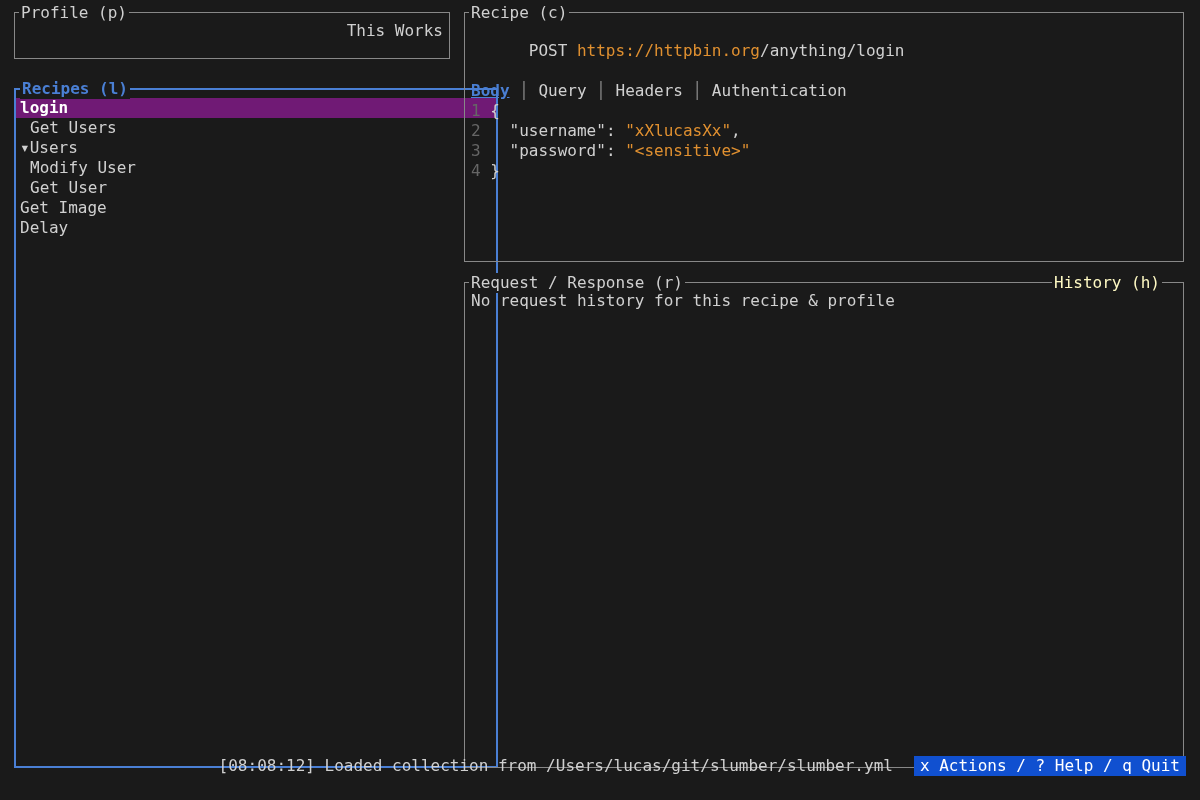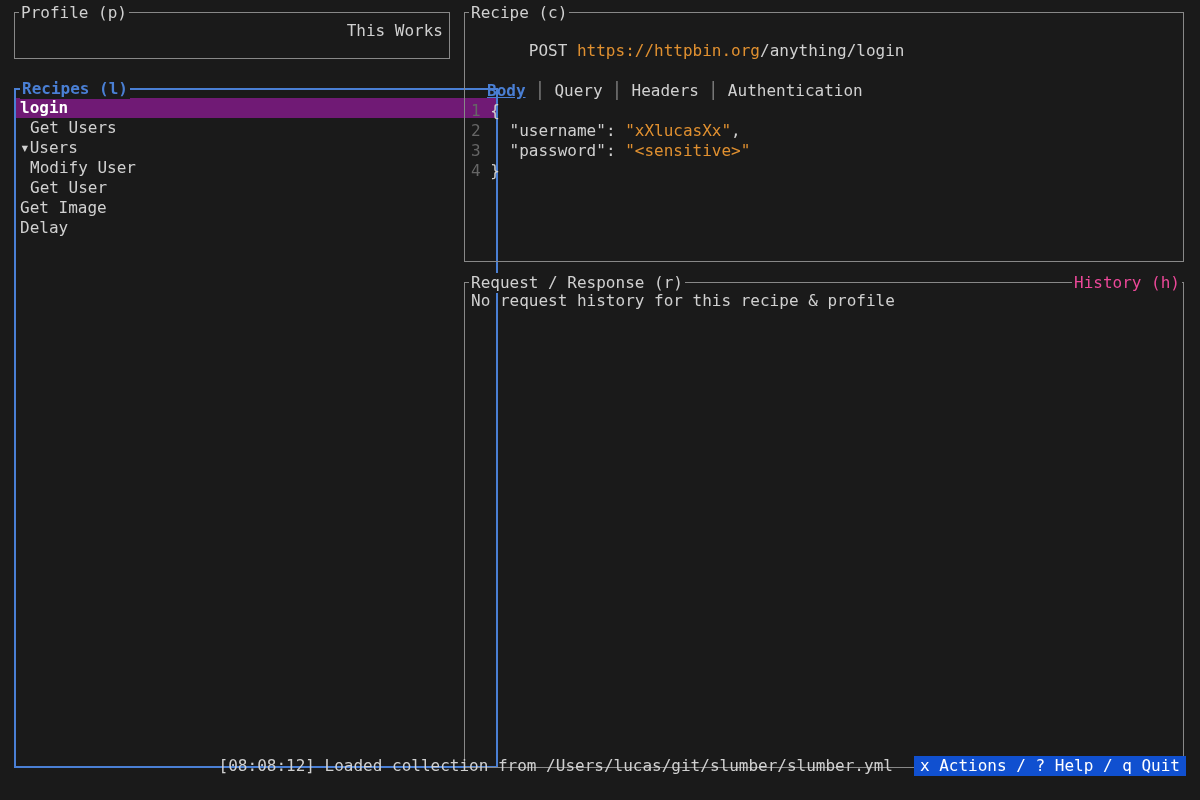--- a/index.html
+++ b/index.html
@@ -22,24 +22,24 @@
       position: absolute;
       top: -0.65em;
       left: 4px;
       background: #1a1a1a;
       padding: 0 2px;
       color: #d0d0d0;
     }
     .pane-title-right {
       position: absolute;
       top: -0.65em;
-      right: 1px;
+      right: 21px;
       background: #1a1a1a;
       padding: 0 2px;
-      color: #ec4899;
+      color: #fef9c3;
     }
     .pane.focused { border-color: #4a7fd4; }
     .pane.focused .pane-title { color: #4a7fd4; font-weight: bold; }
 
     
     #profile-pane { left: 14px; top: 12px; width: 436px; height: 47px; text-align: right; }
     #profile-content { padding: 8px 6px 4px 6px; margin-left: 41px; }
 
     
     #recipes-pane { left: 14px; top: 88px; width: 484px; height: 680px; border-width: 2px; border-style: double; border-color: #4a7fd4; }
@@ -50,21 +50,21 @@
 
     
     #recipe-pane { left: 464px; top: 12px; width: 720px; height: 250px; }
     #recipe-content { padding: 8px 6px 4px 6px; }
     .req-line { white-space: pre; }
     .method { color: #d0d0d0; }
     .url-main { color: #e09030; }
     .url-path { color: #d0d0d0; }
     .tabs-row { margin-top: 0px; }
     .tab { color: #d0d0d0; cursor: pointer; }
-    .tab.active { color: #4a7fd4; text-decoration: underline; font-weight: bold; margin-left: 16px; }
+    .tab.active { color: #4a7fd4; text-decoration: underline; font-weight: bold; }
     .tab-sep { color: #888; }
     .body-line { white-space: pre; }
     .lineno { color: #666; }
     .json-key { color: #d0d0d0; }
     .json-str { color: #e09030; }
 
     
     #reqres-pane { left: 464px; top: 282px; width: 720px; height: 486px; }
     #reqres-content { padding: 8px 6px 4px 6px; }
 

